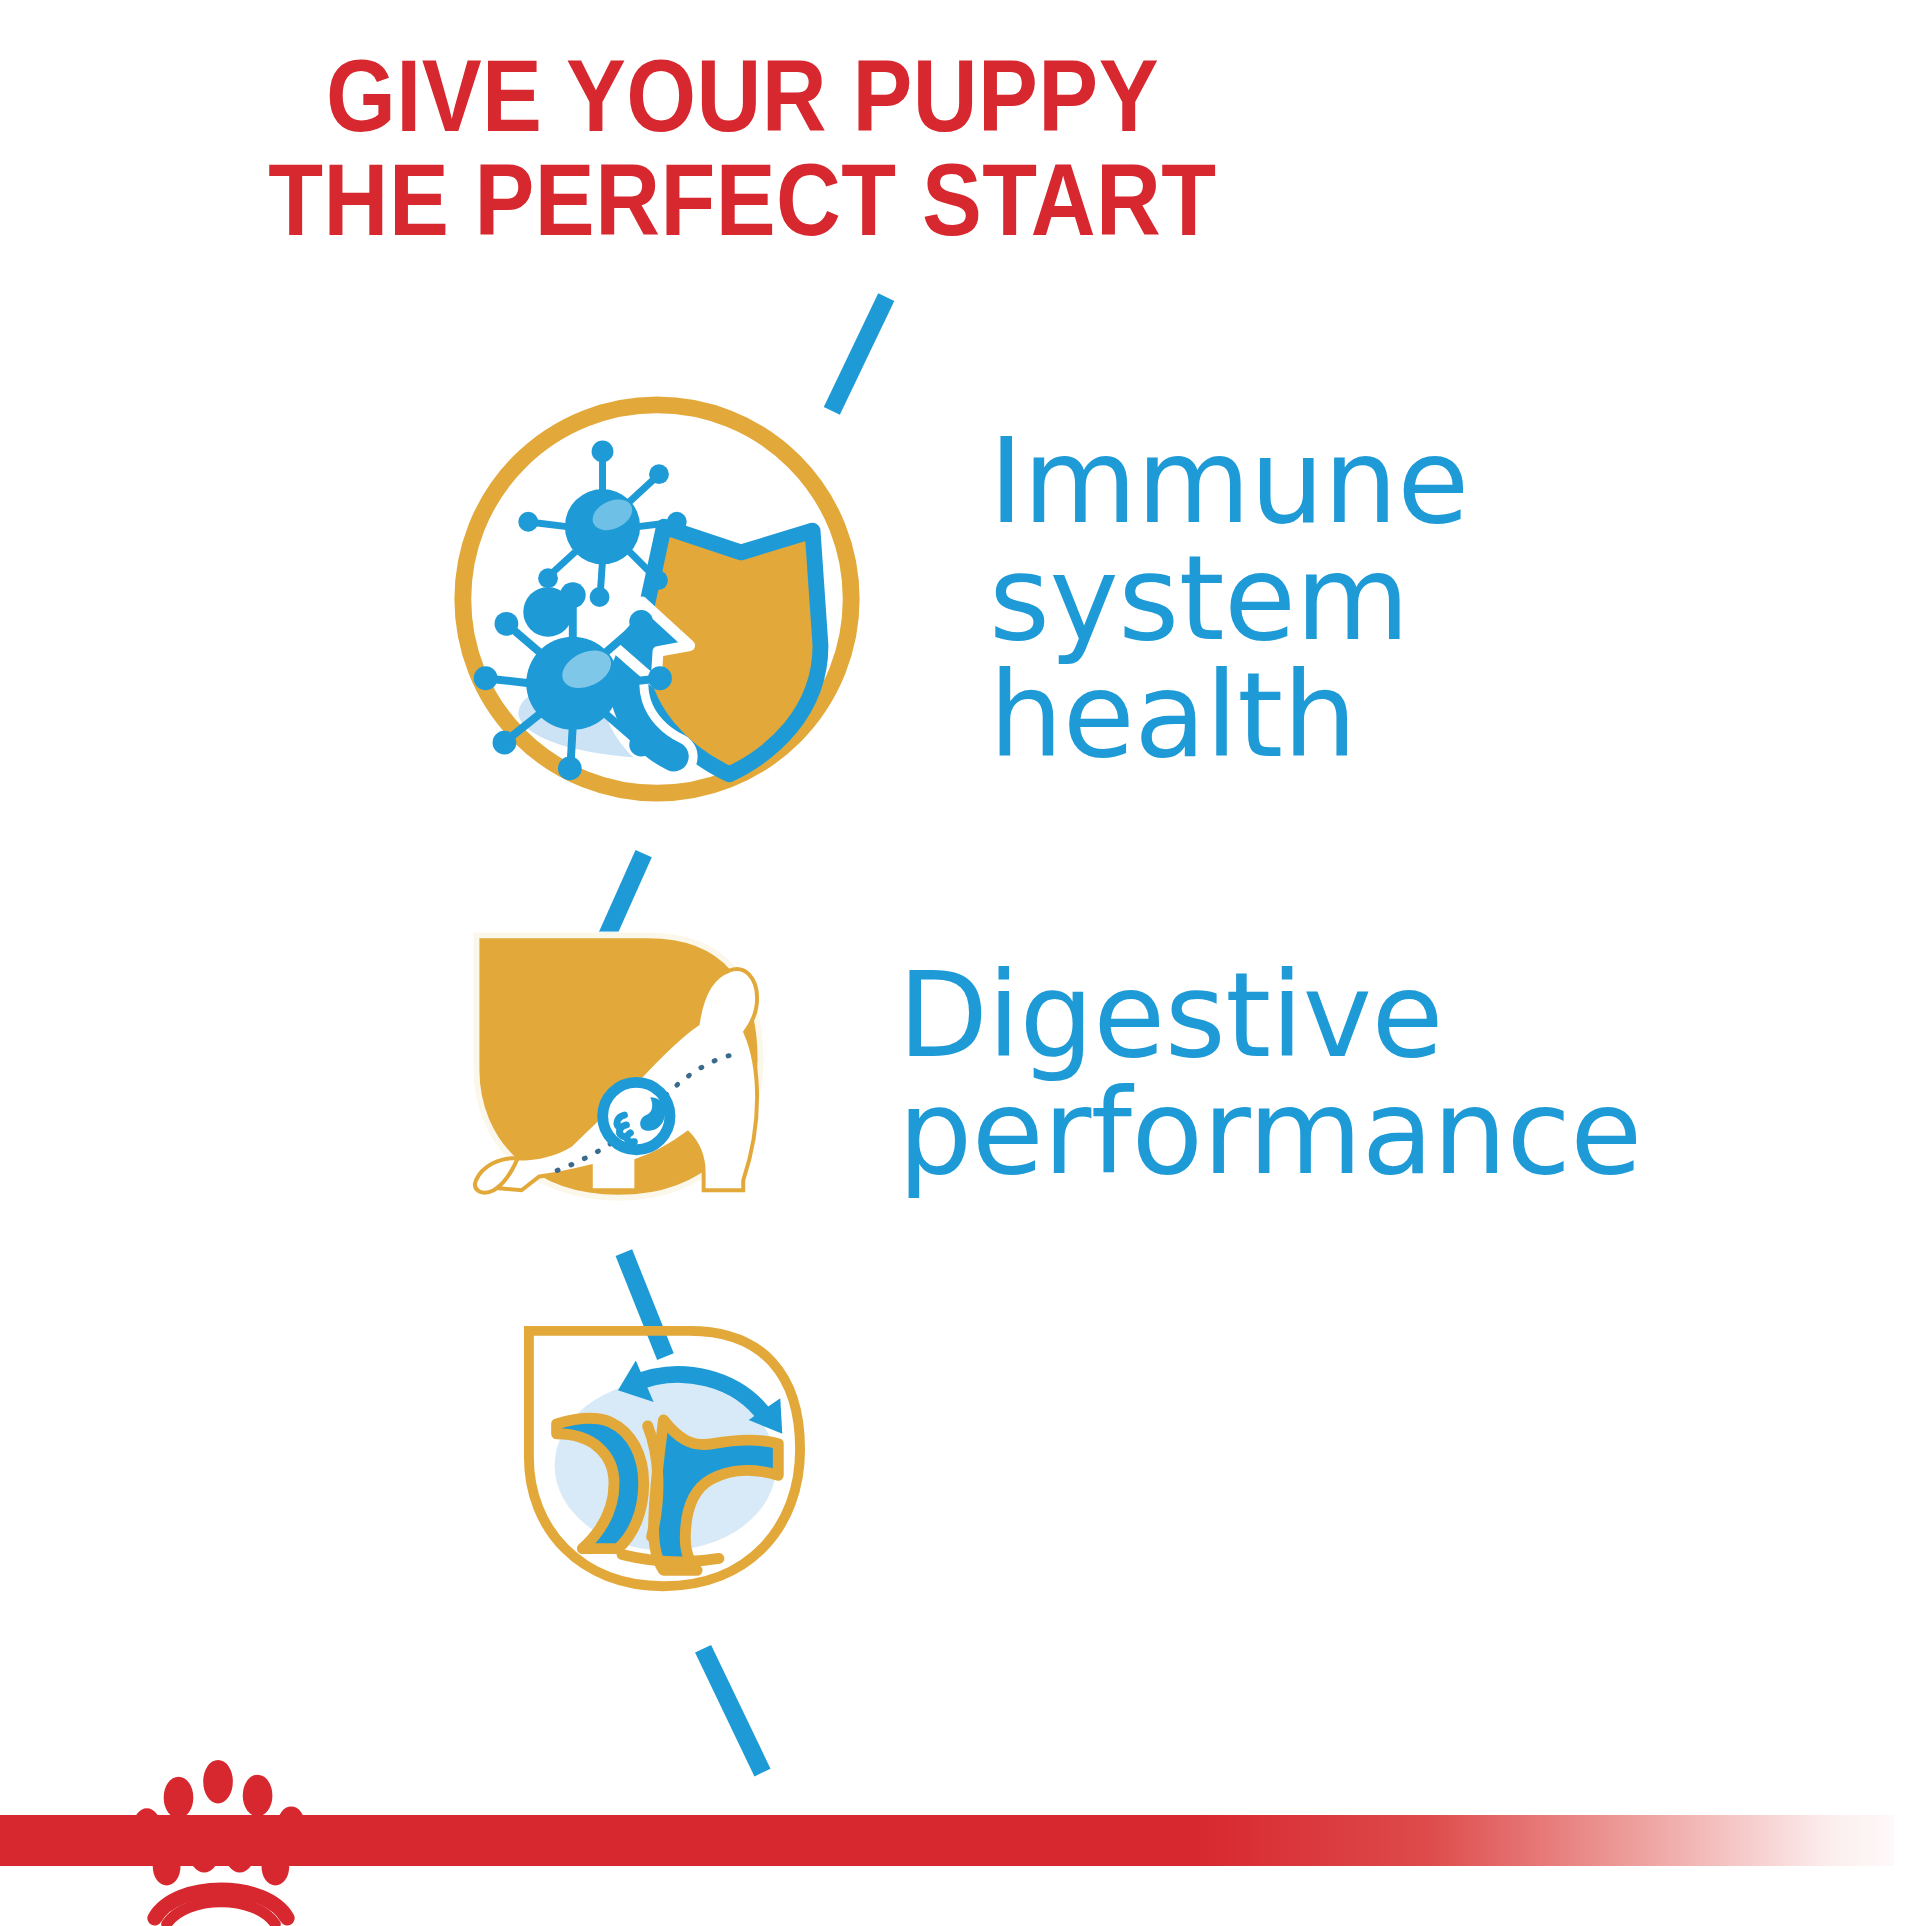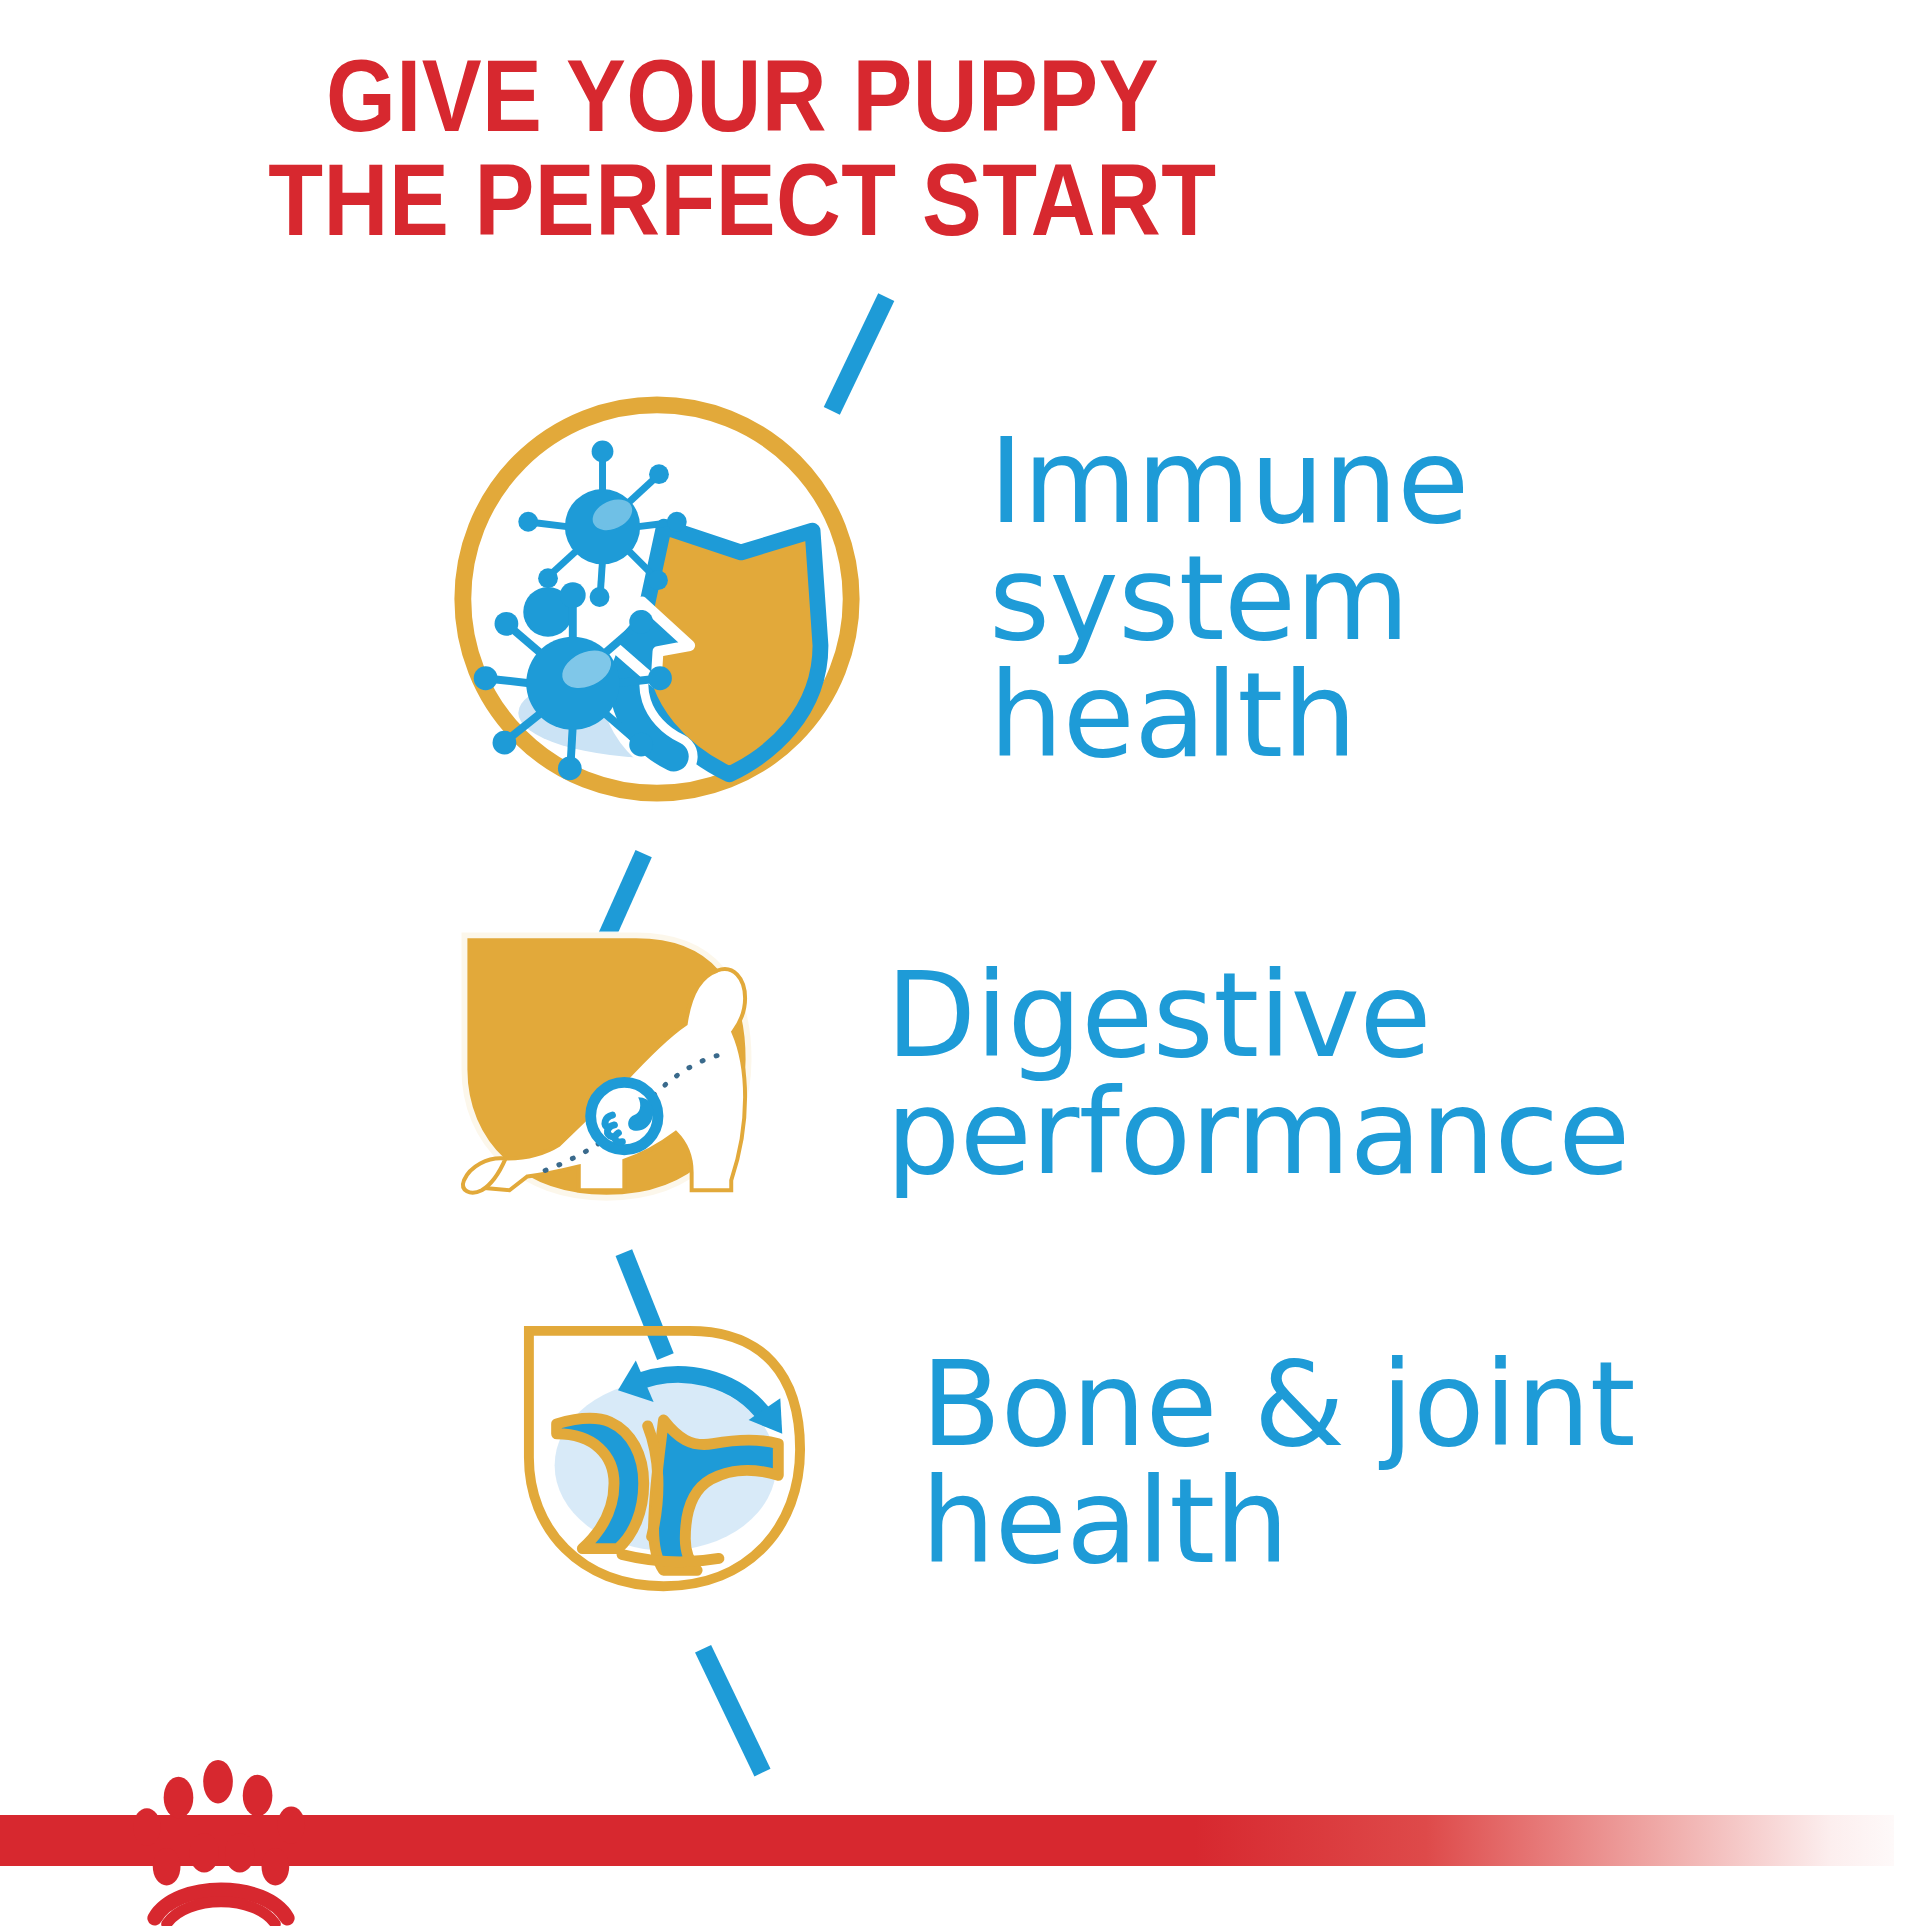--- a/index.html
+++ b/index.html
@@ -54,21 +54,21 @@
   .row-label {
     color: #1E9BD7;
     font-family: "DejaVu Sans", "Liberation Sans", sans-serif;
     font-weight: 400;
     line-height: 1.0;
     white-space: pre-line;
     letter-spacing: -0.5px;
   }
 
   #row-immune     { left: 444px; top: 386px; }
-  #row-digestive  { left: 448px; top: 921px; }
+  #row-digestive  { left: 460px; top: 921px; }
   #row-bone       { left: 515px; top: 1317px; }
 
   #row-immune .row-label    { font-size: 117px; margin-left: 119px; margin-top: -6px; }
   #row-digestive .row-label { font-size: 117px; margin-left: 121px; margin-top: 4px; }
   #row-bone .row-label      { font-size: 117px; margin-left: 109px; margin-top: 0px; }
 
   
   .brandbar {
     position: absolute;
     left: 0;
@@ -262,22 +262,20 @@
           <path d="M 108 240 C 140 248 172 250 206 244"></path>
         </g>
 
         <g>
           <path d="M 118 68 C 168 46 226 62 254 102" fill="none" stroke="#1E9BD7" stroke-width="17" stroke-linecap="round"></path>
           <path d="M 122 44 L 104 74 L 140 86 Z" fill="#1E9BD7"></path>
           <path d="M 268 82 L 270 118 L 236 104 Z" fill="#1E9BD7"></path>
         </g>
       </svg>
     </div>
-    <div class="row-label">Bone &amp; joint
-health</div>
   </div>
 
   <div class="brandbar"></div>
   <div class="brandbar-logo">
     <svg width="188" height="172" viewBox="0 0 190 174">
       <g fill="#D7282F">
 
         <ellipse cx="20" cy="74" rx="14" ry="19"></ellipse>
         <ellipse cx="52" cy="44" rx="15" ry="21"></ellipse>
         <ellipse cx="92" cy="28" rx="15" ry="22"></ellipse>

